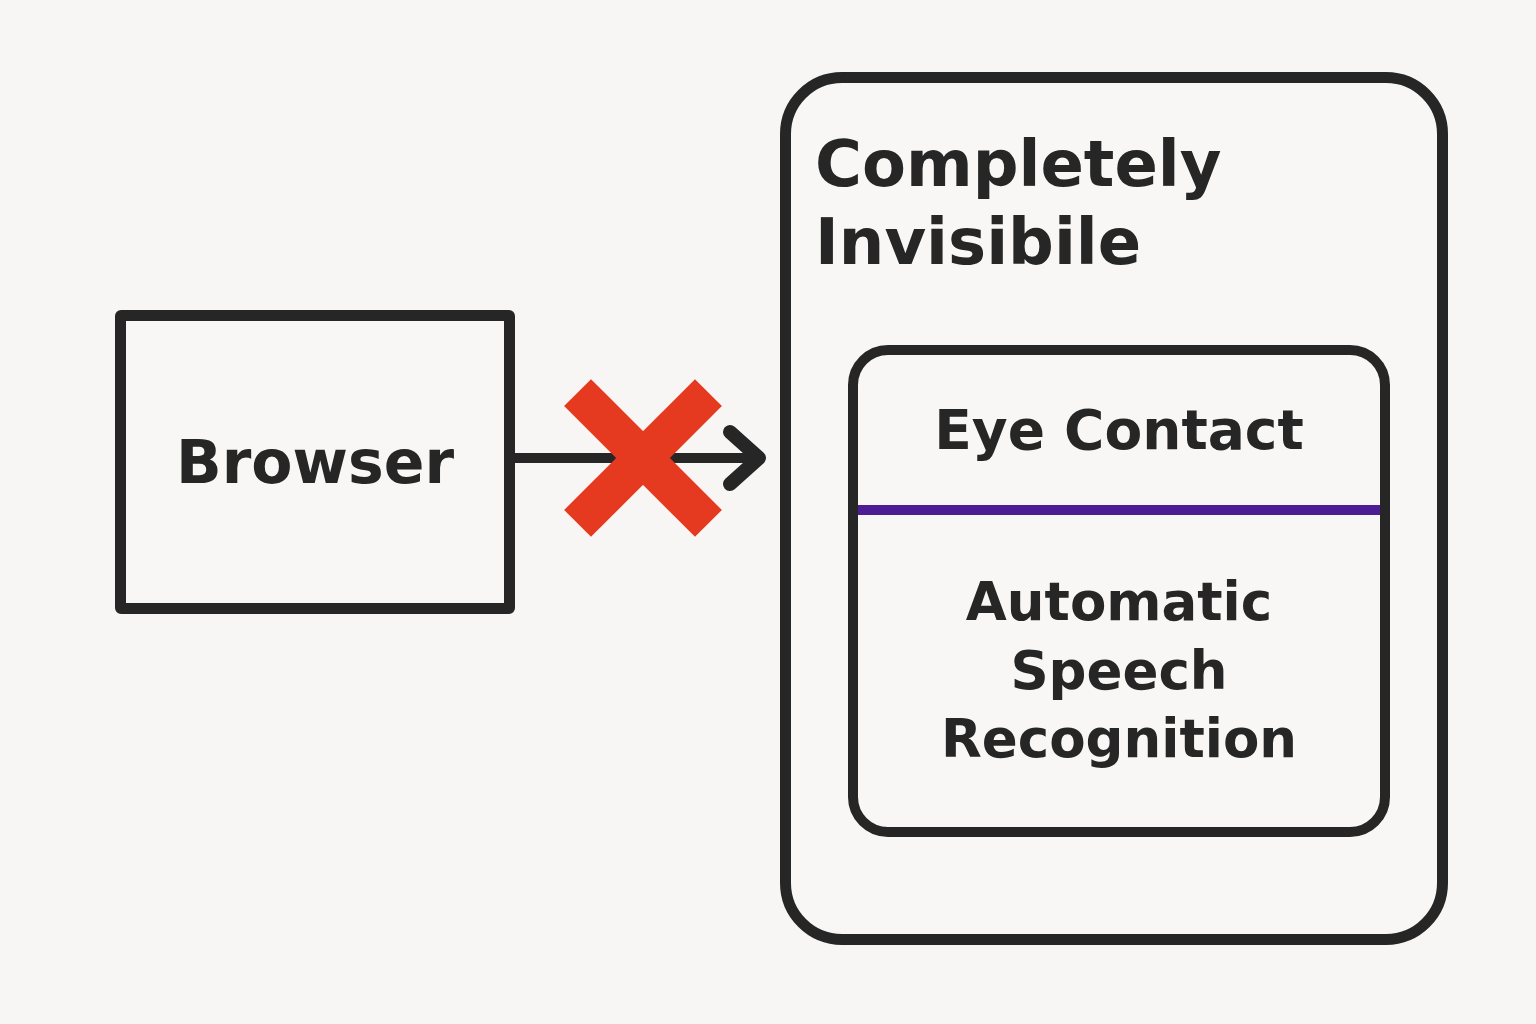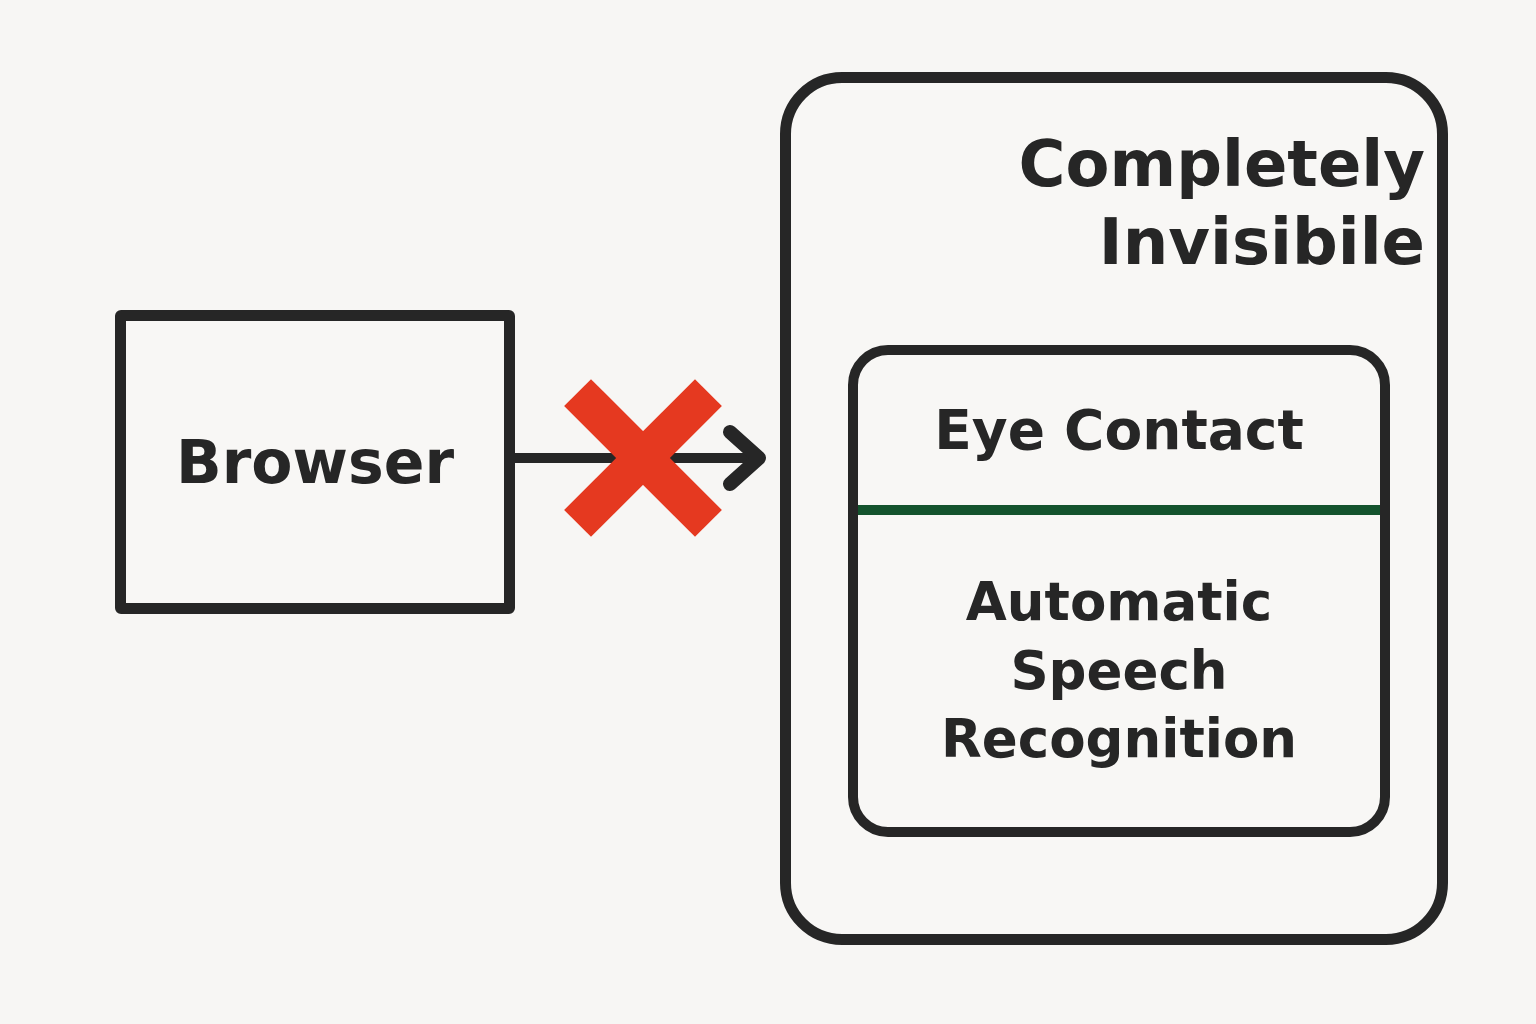--- a/index.html
+++ b/index.html
@@ -63,42 +63,42 @@
   }
   .outer-box {
     left: 780px;
     top: 72px;
     width: 668px;
     height: 873px;
     border-radius: 62px;
   }
   .outer-title {
     margin-top: 42px;
-    text-align: right;
+    text-align: left;
     font-size: 64px;
     font-weight: bold;
     line-height: 1.22;
-    padding: 0 12px;
+    padding: 0 24px;
   }
   .inner-box {
     position: absolute;
     left: 57px;
     top: 262px;
     width: 542px;
     height: 492px;
     box-sizing: border-box;
     border: 10px solid #262626;
     border-radius: 40px;
     background: #f8f7f5;
     display: flex;
     flex-direction: column;
   }
   .section-top {
     height: 150px;
-    border-bottom: 10px solid #14532d;
+    border-bottom: 10px solid #4c1d95;
     display: flex;
     align-items: center;
     justify-content: center;
     font-size: 55px;
     font-weight: bold;
   }
   .section-bottom {
     flex: 1;
     display: flex;
     align-items: center;

